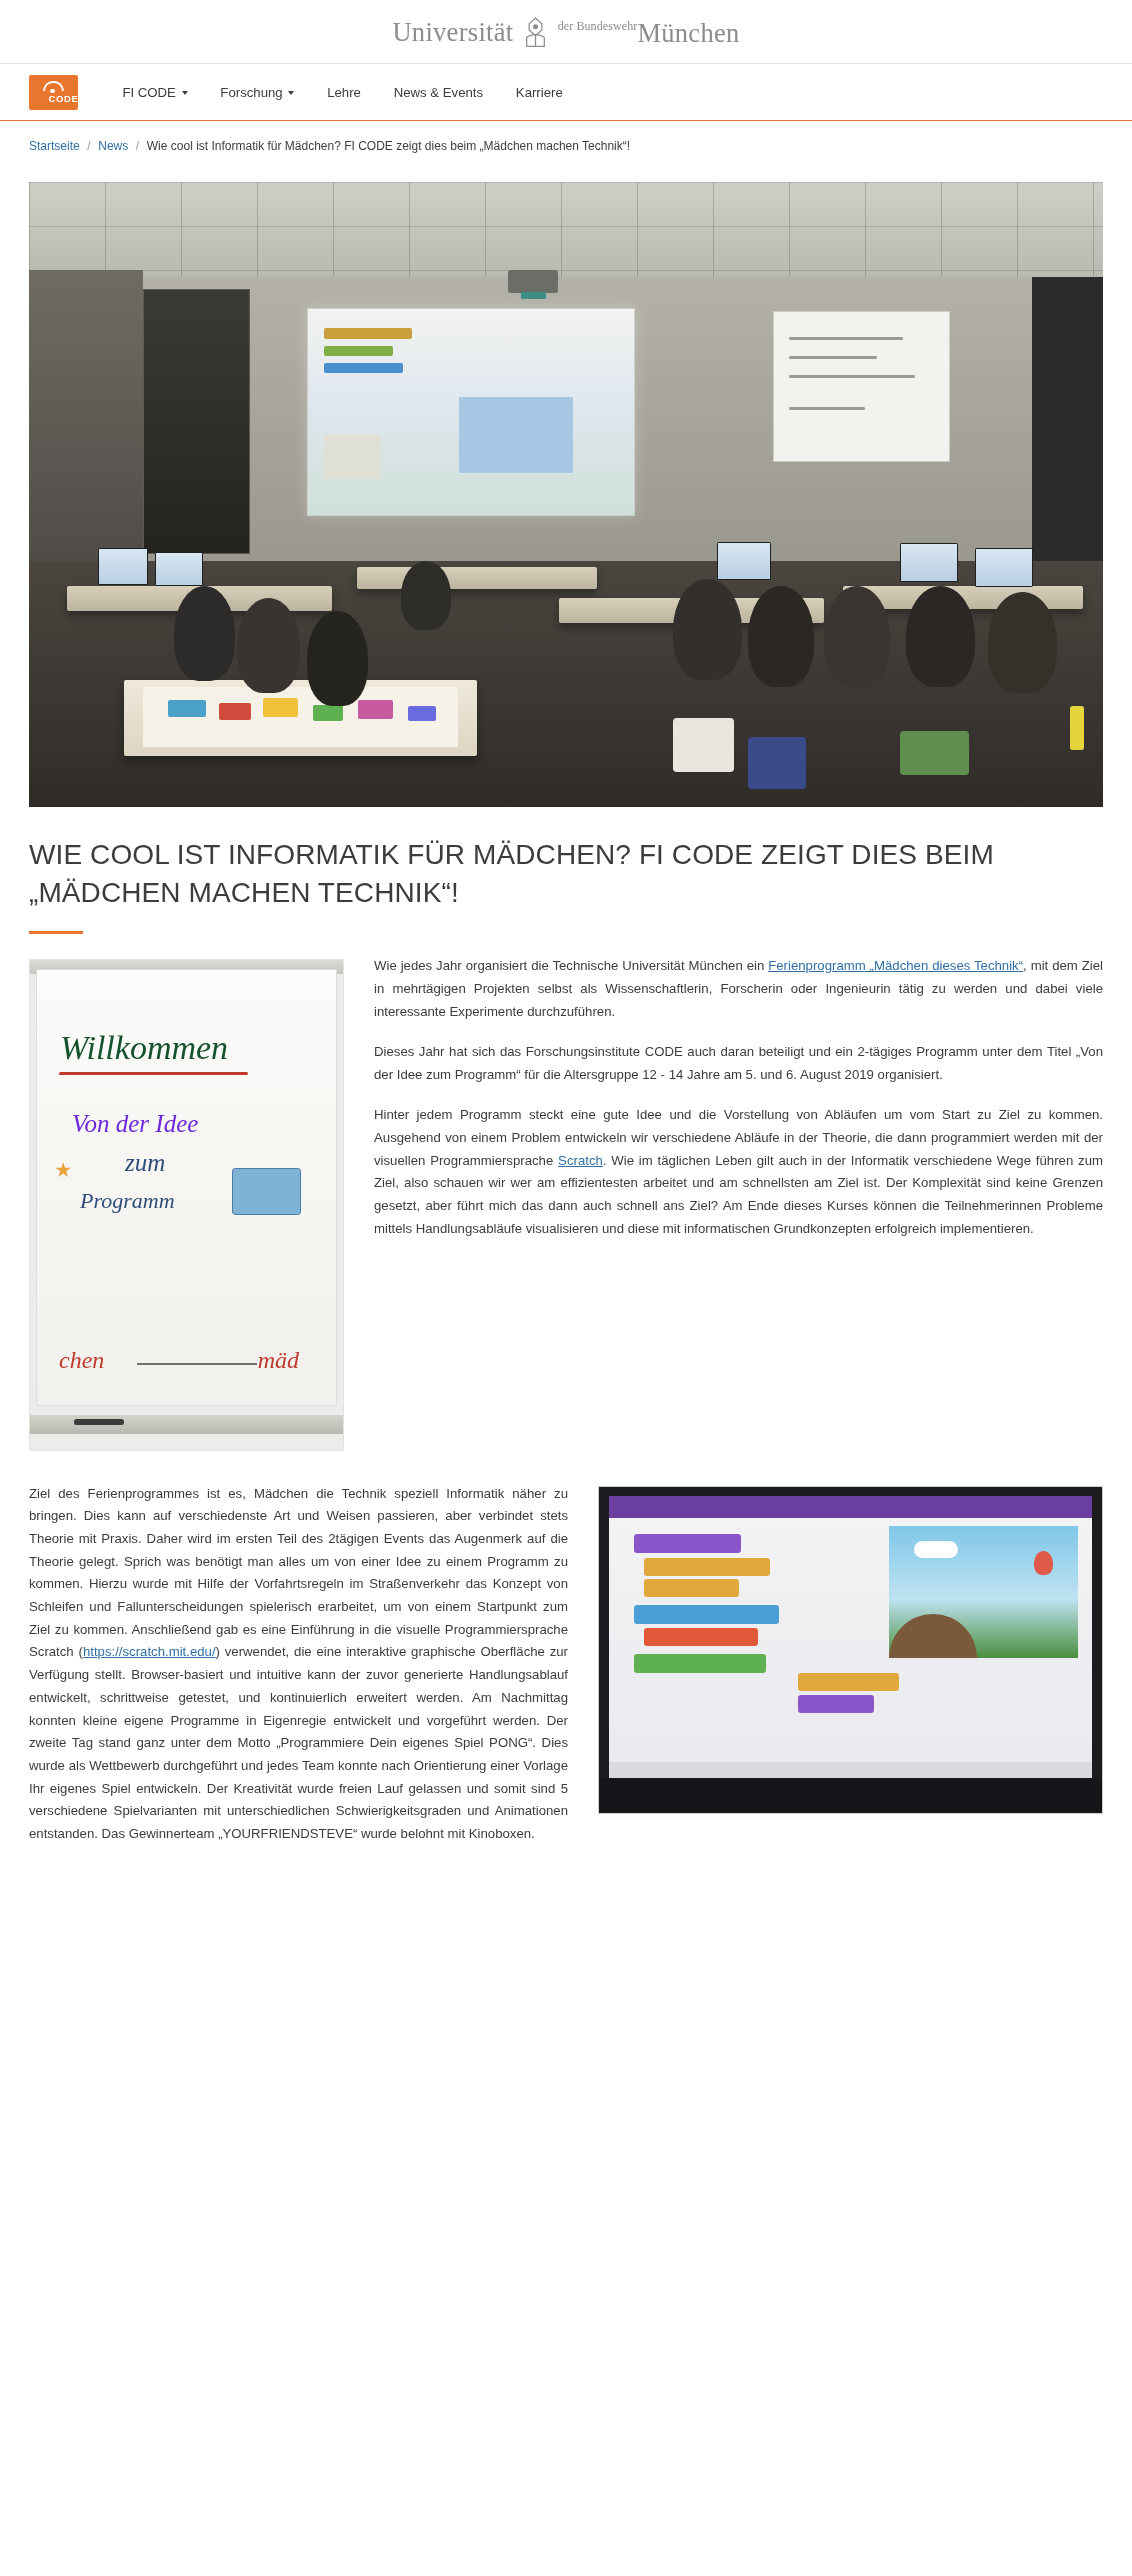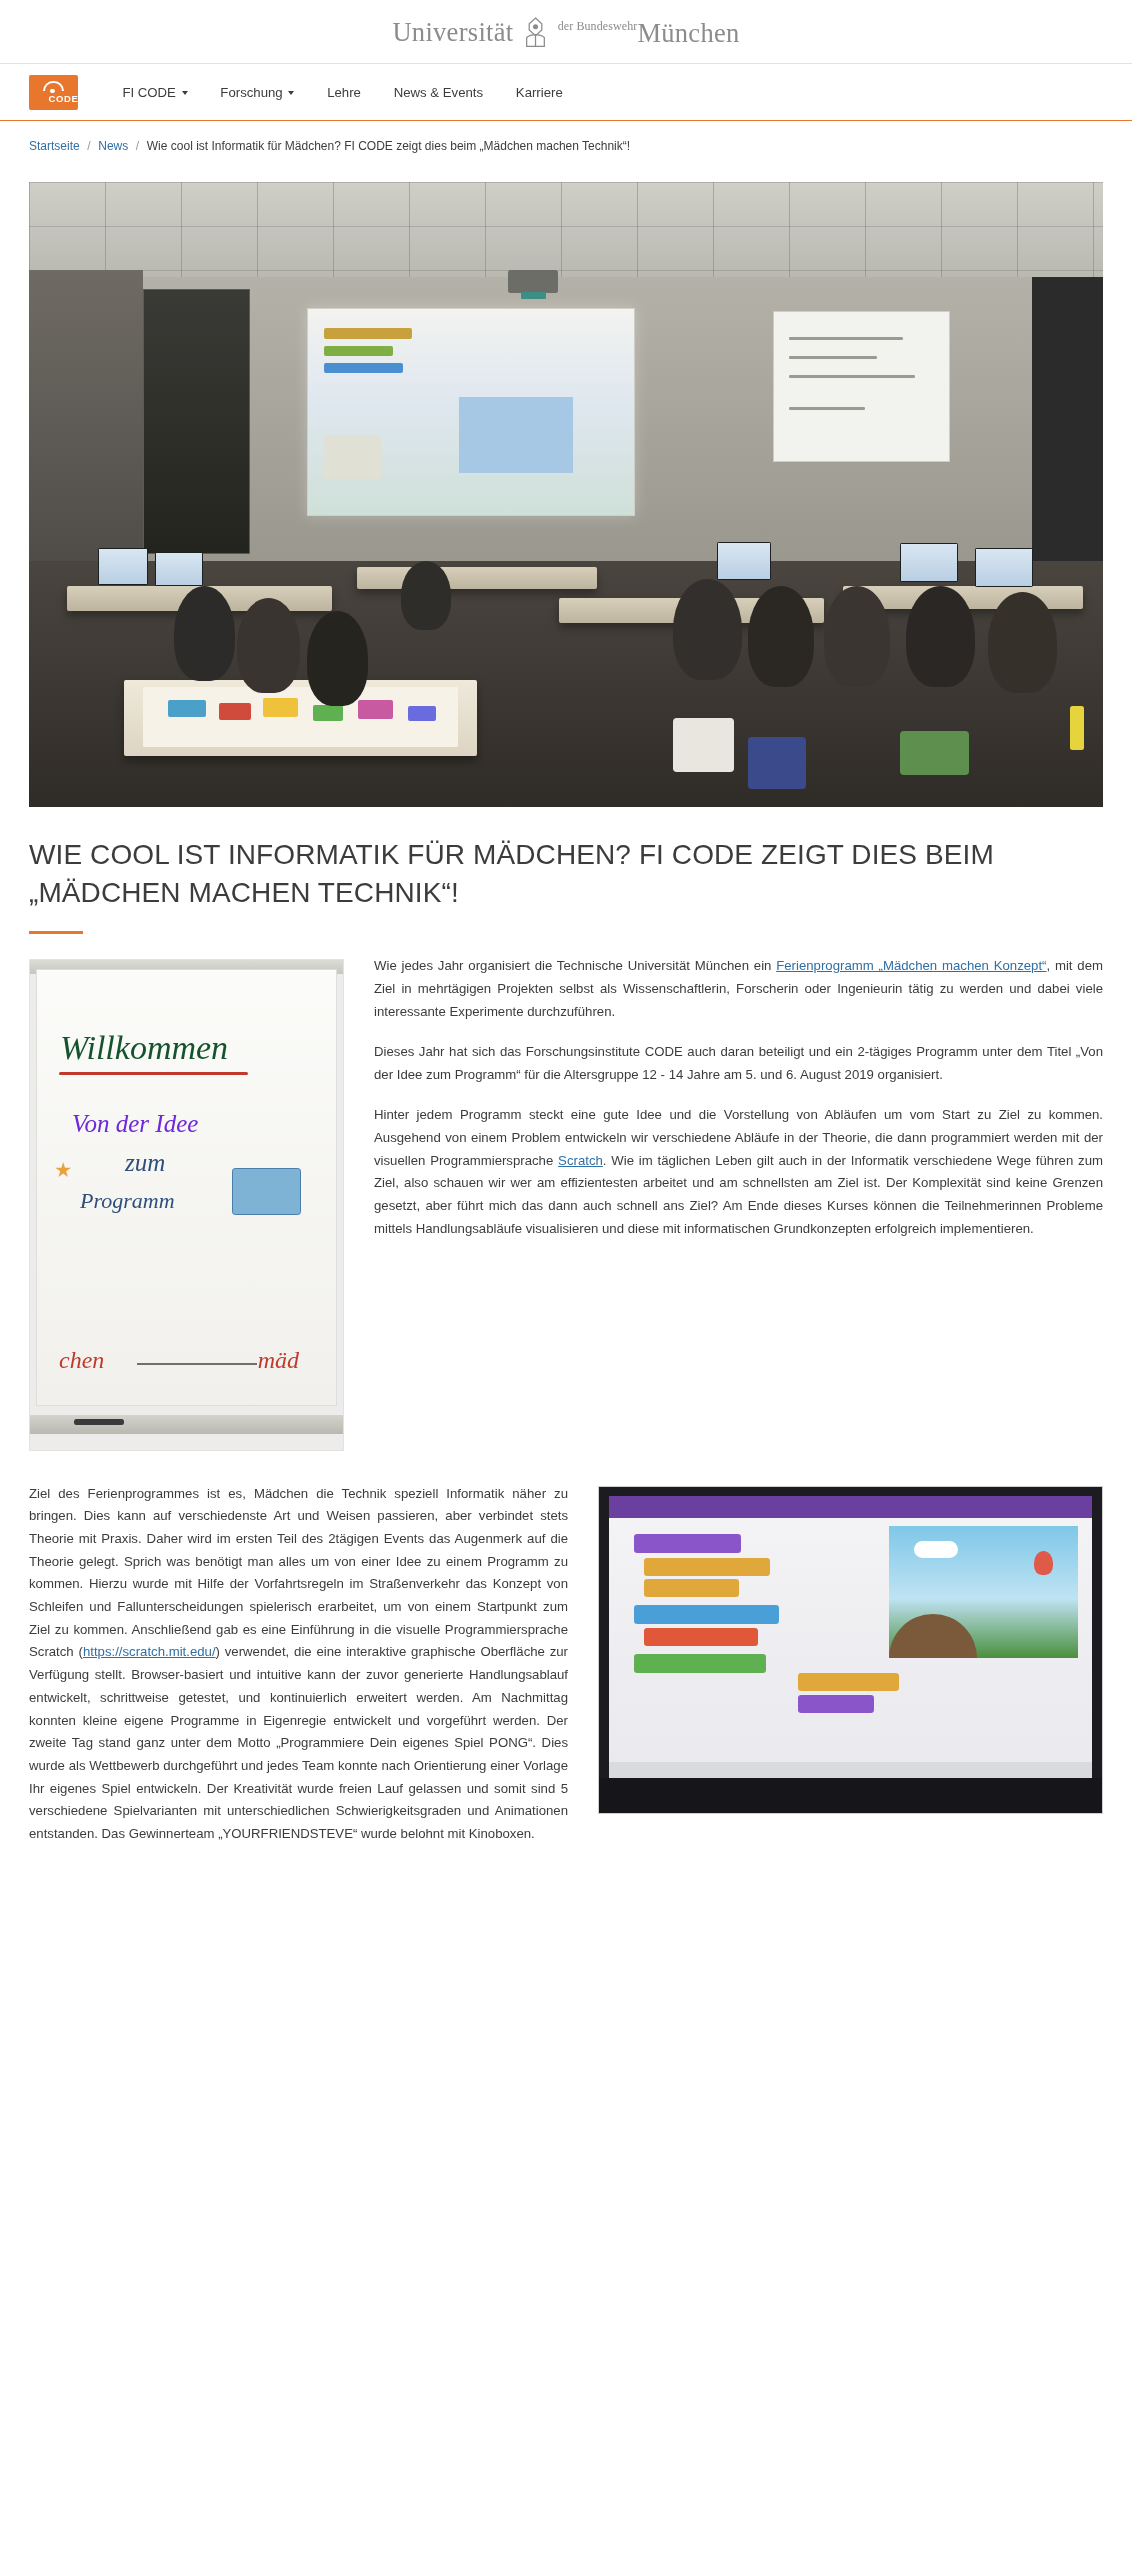--- a/index.html
+++ b/index.html
@@ -537,21 +537,21 @@
         <span class="icon-pc"></span>
         <span class="bottom-red">chen</span>
         <span class="bottom-line"></span>
         <span class="bottom-dark">mäd</span>
         <span class="tray"></span>
         <span class="tray-pen"></span>
       </div>
 
       <div class="body-text">
         <p>
-          <span>Wie jedes Jahr organisiert die Technische Universität München ein </span><a href="#">Ferienprogramm „Mädchen machen Konzept“</a><span>, mit dem Ziel in mehrtägigen Projekten selbst als Wissenschaftlerin, Forscherin oder Ingenieurin tätig zu werden und dabei viele interessante Experimente durchzuführen.</span>
+          <span>Wie jedes Jahr organisiert die Technische Universität München ein </span><a href="#">Ferienprogramm „Mädchen dieses Technik“</a><span>, mit dem Ziel in mehrtägigen Projekten selbst als Wissenschaftlerin, Forscherin oder Ingenieurin tätig zu werden und dabei viele interessante Experimente durchzuführen.</span>
         </p>
         <p>Dieses Jahr hat sich das Forschungsinstitute CODE auch daran beteiligt und ein 2-tägiges Programm unter dem Titel „Von der Idee zum Programm“ für die Altersgruppe 12 - 14 Jahre am 5. und 6. August 2019 organisiert.</p>
         <p>
           <span>Hinter jedem Programm steckt eine gute Idee und die Vorstellung von Abläufen um vom Start zu Ziel zu kommen. Ausgehend von einem Problem entwickeln wir verschiedene Abläufe in der Theorie, die dann programmiert werden mit der visuellen Programmiersprache </span><a href="#">Scratch</a><span>. Wie im täglichen Leben gilt auch in der Informatik verschiedene Wege führen zum Ziel, also schauen wir wer am effizientesten arbeitet und am schnellsten am Ziel ist. Der Komplexität sind keine Grenzen gesetzt, aber führt mich das dann auch schnell ans Ziel? Am Ende dieses Kurses können die Teilnehmerinnen Probleme mittels Handlungsabläufe visualisieren und diese mit informatischen Grundkonzepten erfolgreich implementieren.</span>
         </p>
       </div>
       <div class="clear"></div>
     </div>
 
     <div class="float-row">

